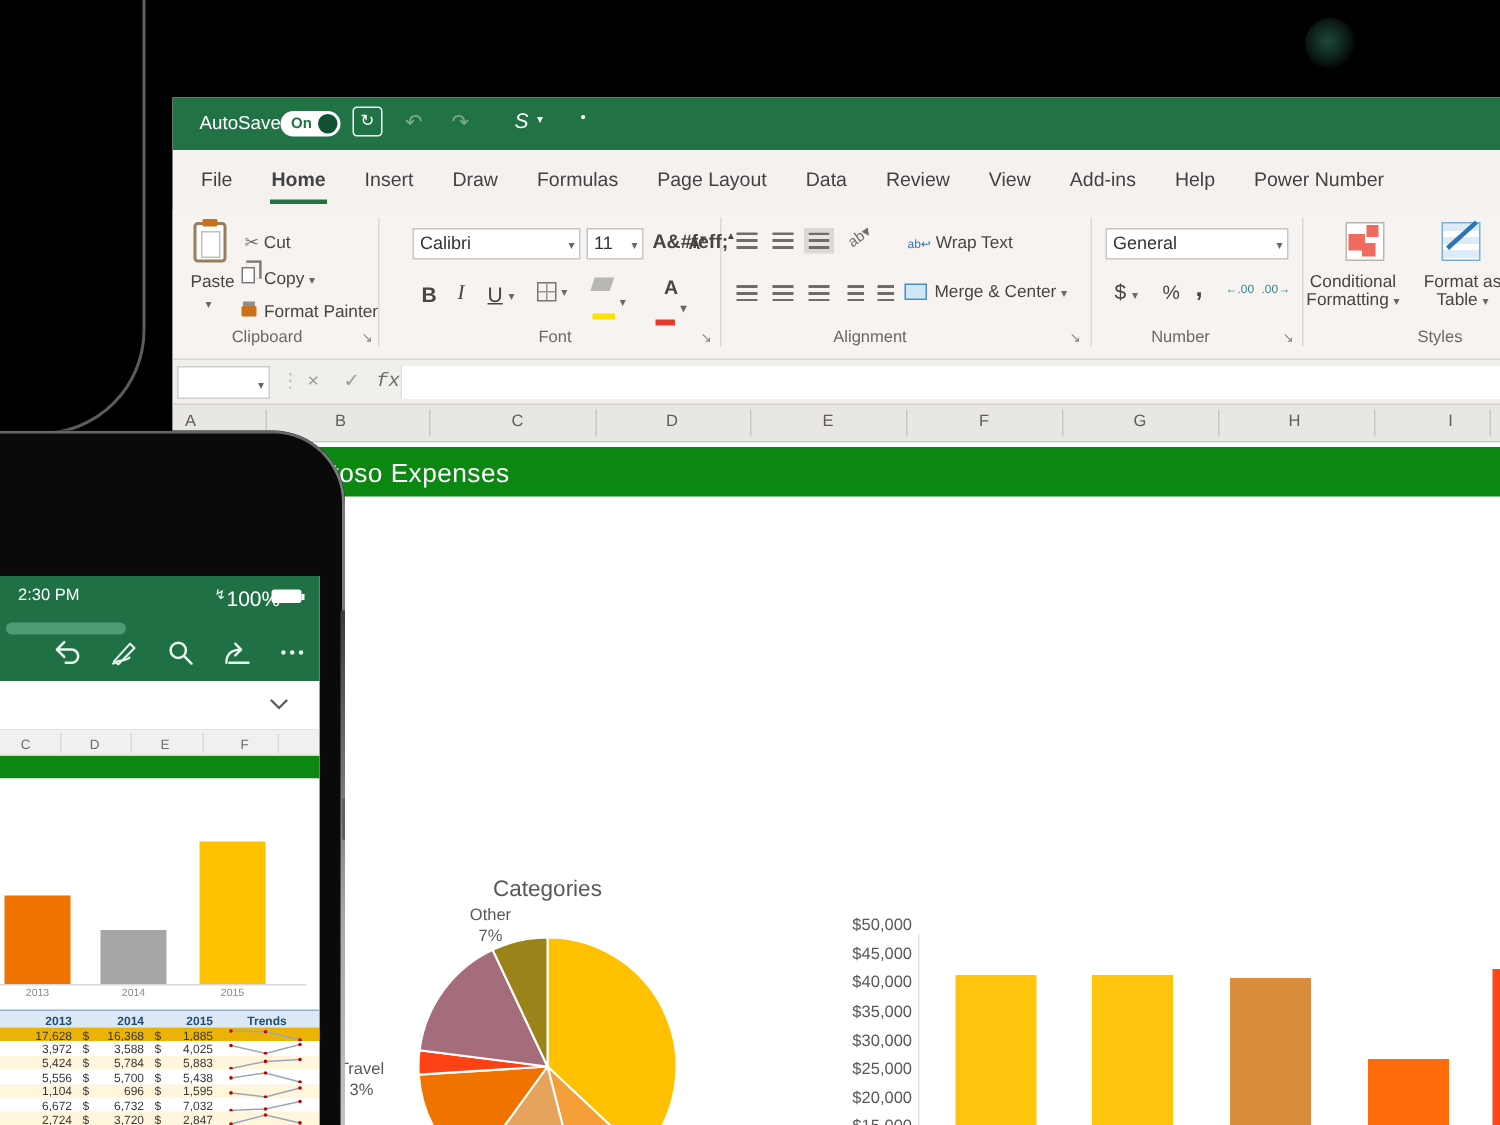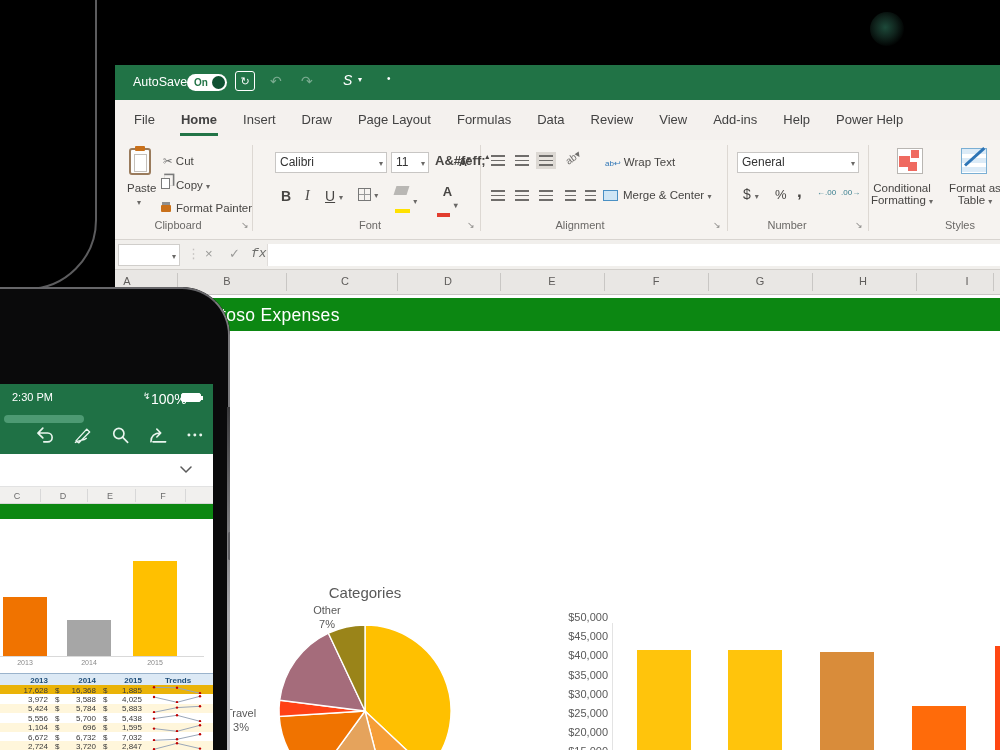--- a/index.html
+++ b/index.html
@@ -126,28 +126,28 @@
       <span class="abs qicon" style="left:228px;top:7px;font-style:italic;">S</span>
       <span class="abs qicon" style="left:243px;top:10px;font-size:8px;">▾</span>
       <span class="abs qicon" style="left:272px;top:8px;font-size:10px;">•</span>
     </div>
 
     <div class="tabs" id="ribbon-tabs">
         <span class="tab">File</span>
         <span class="tab active">Home</span>
         <span class="tab">Insert</span>
         <span class="tab">Draw</span>
+        <span class="tab">Formulas</span>
         <span class="tab">Page Layout</span>
-        <span class="tab">Formulas</span>
         <span class="tab">Data</span>
         <span class="tab">Review</span>
         <span class="tab">View</span>
         <span class="tab">Add-ins</span>
         <span class="tab">Help</span>
-        <span class="tab">Power Help</span>
+        <span class="tab">Power Number</span>
       </div>
 
     <div class="ribbon">
       <div class="gdiv" style="left:137px"></div>
       <div class="gdiv" style="left:365px"></div>
       <div class="gdiv" style="left:612px"></div>
       <div class="gdiv" style="left:753px"></div>
 
       <div class="icon-paste"></div>
       <div class="rbtn" style="left:12px;top:42px;">Paste</div>

